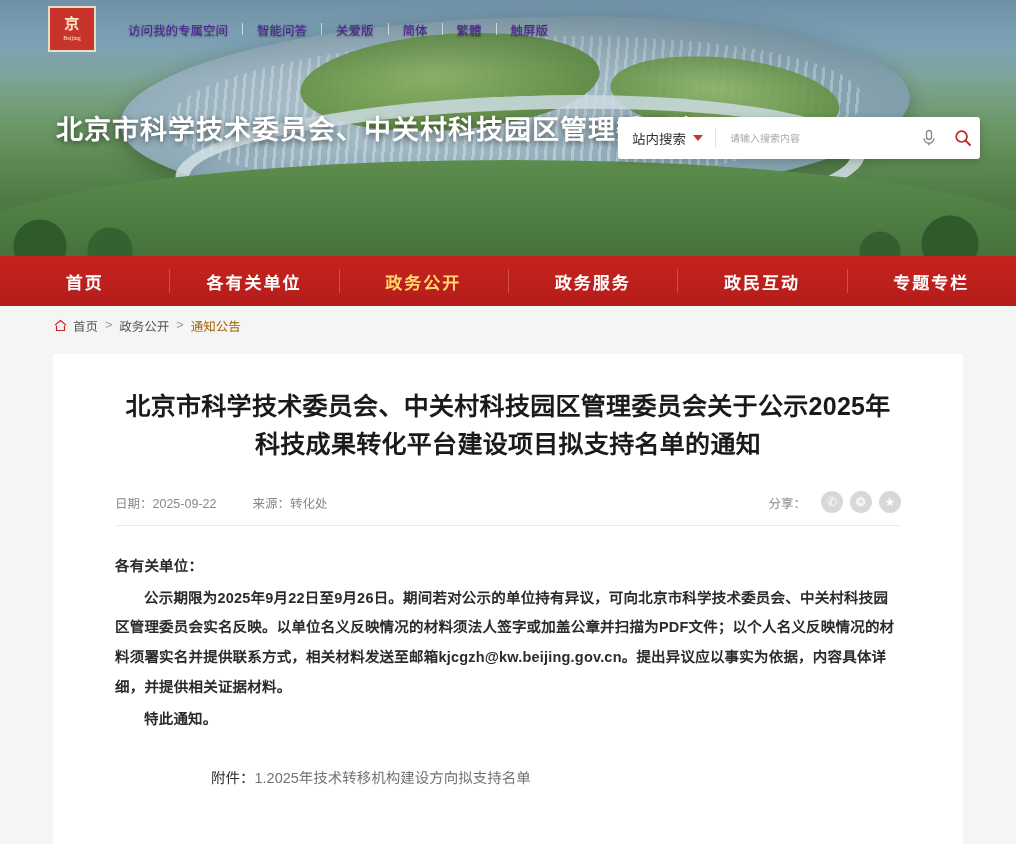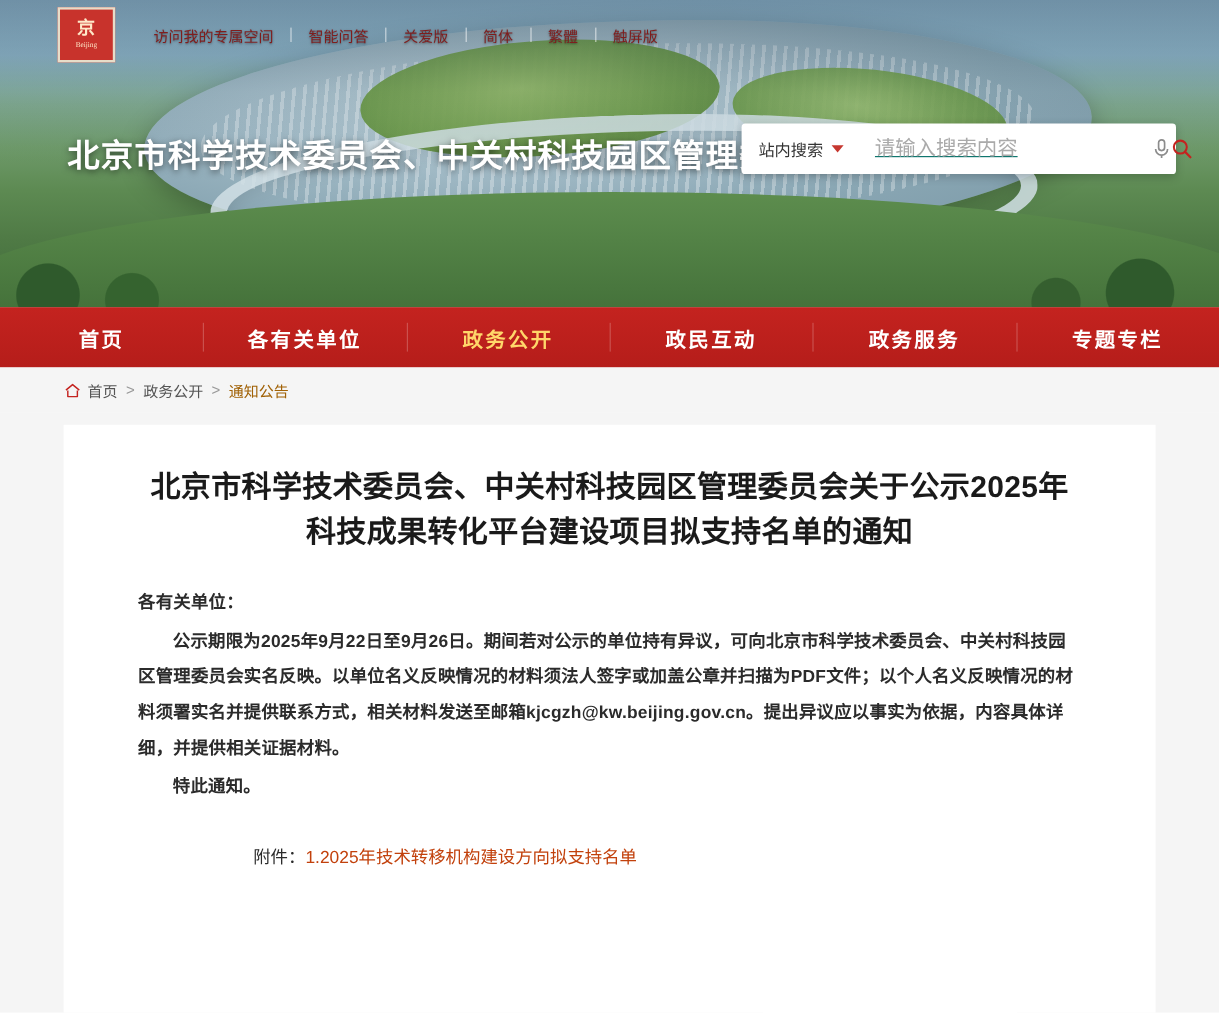--- a/index.html
+++ b/index.html
@@ -104,21 +104,21 @@
   }
   .seal .seal-cn { font-size: 15px; font-weight: 700; }
   .seal .seal-en { font-size: 6px; margin-top: 2px; letter-spacing: 0; }
   .toplinks {
     display: flex; align-items: center;
     margin-left: 18px;
     color: #ffffff;
     font-size: 12.5px;
   }
   .toplinks a {
-    color: #7f1d1d; text-decoration: none;
+    color: #4c1d95; text-decoration: none;
     padding: 0 14px;
     white-space: nowrap;
     text-shadow: 0 1px 2px rgba(0,0,0,.45);
   }
   .toplinks .sep {
     width: 1px; height: 12px; background: rgba(255,255,255,.6);
   }
 
   
   .site-title {
@@ -137,21 +137,21 @@
     margin-top: 6px;
     color: #ffd9b0;
     font-size: 11px;
     letter-spacing: .2px;
     text-shadow: 0 1px 3px rgba(0,0,0,.55);
     white-space: nowrap;
   }
 
   
   .searchbox {
-    position: absolute; right: 36px; top: 103px;
+    position: absolute; right: 36px; top: 117px;
     width: 362px; height: 42px;
     background: #ffffff;
     border-radius: 3px;
     display: flex; align-items: center;
     z-index: 6;
     box-shadow: 0 2px 8px rgba(0,0,0,.2);
   }
   .search-scope {
     display: flex; align-items: center; gap: 7px;
     padding: 0 12px 0 14px;
@@ -162,26 +162,25 @@
   .caret-down {
     width: 0; height: 0;
     border-left: 5px solid transparent;
     border-right: 5px solid transparent;
     border-top: 6px solid #c6372f;
   }
   .search-divider { width: 1px; height: 20px; background: #e2e2e2; }
   .search-input {
     flex: 1;
     border: 0; outline: 0;
-    font-size: 17px;
+    font-size: 10px;
     color: #0f766e;
     padding: 0 10px 0 14px;
     background: transparent;
     font-family: "Liberation Sans", "DejaVu Sans", sans-serif;
-    text-decoration: underline;
   }
   .search-input::placeholder { color: #aaaaaa; }
   .icon-btn {
     width: 34px; height: 100%;
     display: flex; align-items: center; justify-content: center;
     cursor: pointer;
   }
 
   
   .nav {
@@ -342,22 +341,22 @@
         <line x1="11.6" y1="11.6" x2="16" y2="16" stroke="#c4231f" stroke-width="1.9" stroke-linecap="round"></line>
       </svg>
     </div>
   </div>
 </div>
 
 <nav class="nav">
   <a class="nav-item" href="#">首页</a>
   <a class="nav-item" href="#">各有关单位</a>
   <a class="nav-item active" href="#">政务公开</a>
+  <a class="nav-item" href="#">政务服务</a>
   <a class="nav-item" href="#">政民互动</a>
-  <a class="nav-item" href="#">政务服务</a>
   <a class="nav-item" href="#">专题专栏</a>
 </nav>
 
 <div class="crumb-wrap">
   <span class="home-icon">
     <svg width="13" height="13" viewBox="0 0 14 14">
       <path d="M1 6.6 7 1.6l6 5v0" fill="none" stroke="#c4231f" stroke-width="1.3" stroke-linejoin="round"></path>
       <path d="M2.7 6.9V12.4h8.6V6.9" fill="none" stroke="#c4231f" stroke-width="1.3" stroke-linejoin="round"></path>
     </svg>
   </span>
@@ -365,30 +364,43 @@
   <span class="crumb-sep">&gt;</span>
   <a href="#">政务公开</a>
   <span class="crumb-sep">&gt;</span>
   <a href="#" class="current">通知公告</a>
 </div>
 
 <div class="page-body">
   <article class="article">
     <h1>北京市科学技术委员会、中关村科技园区管理委员会关于公示2025年科技成果转化平台建设项目拟支持名单的通知</h1>
 
+    <div class="meta">
+      <span class="m-date">
+        <span>日期：</span><span>2025-09-22</span>
+      </span>
+      <span class="m-source">
+        <span>来源：</span><span>转化处</span>
+      </span>
+      <span class="spacer"></span>
+      <span class="share-label">分享：</span>
+      <span class="share-ico">✆</span>
+      <span class="share-ico">❂</span>
+      <span class="share-ico star">★</span>
+    </div>
 
     <div class="content">
       <p>各有关单位：</p>
       <p class="indent">公示期限为2025年9月22日至9月26日。期间若对公示的单位持有异议，可向北京市科学技术委员会、中关村科技园区管理委员会实名反映。以单位名义反映情况的材料须法人签字或加盖公章并扫描为PDF文件；以个人名义反映情况的材料须署实名并提供联系方式，相关材料发送至邮箱kjcgzh@kw.beijing.gov.cn。提出异议应以事实为依据，内容具体详细，并提供相关证据材料。</p>
       <p class="indent">特此通知。</p>
     </div>
 
     <div class="attach">
       <div>
-        <span>附件：</span><a href="#" style="color:#c2410c;text-decoration:none">1.2025年技术转移机构建设方向拟支持名单</a>
+        <span>附件：</span><a href="#" style="color:#737373;text-decoration:none">1.2025年技术转移机构建设方向拟支持名单</a>
       </div>
       <div style="padding-left:3.2em">
         
       </div>
     </div>
 
   </article>
 </div>
 
 </body></html>

